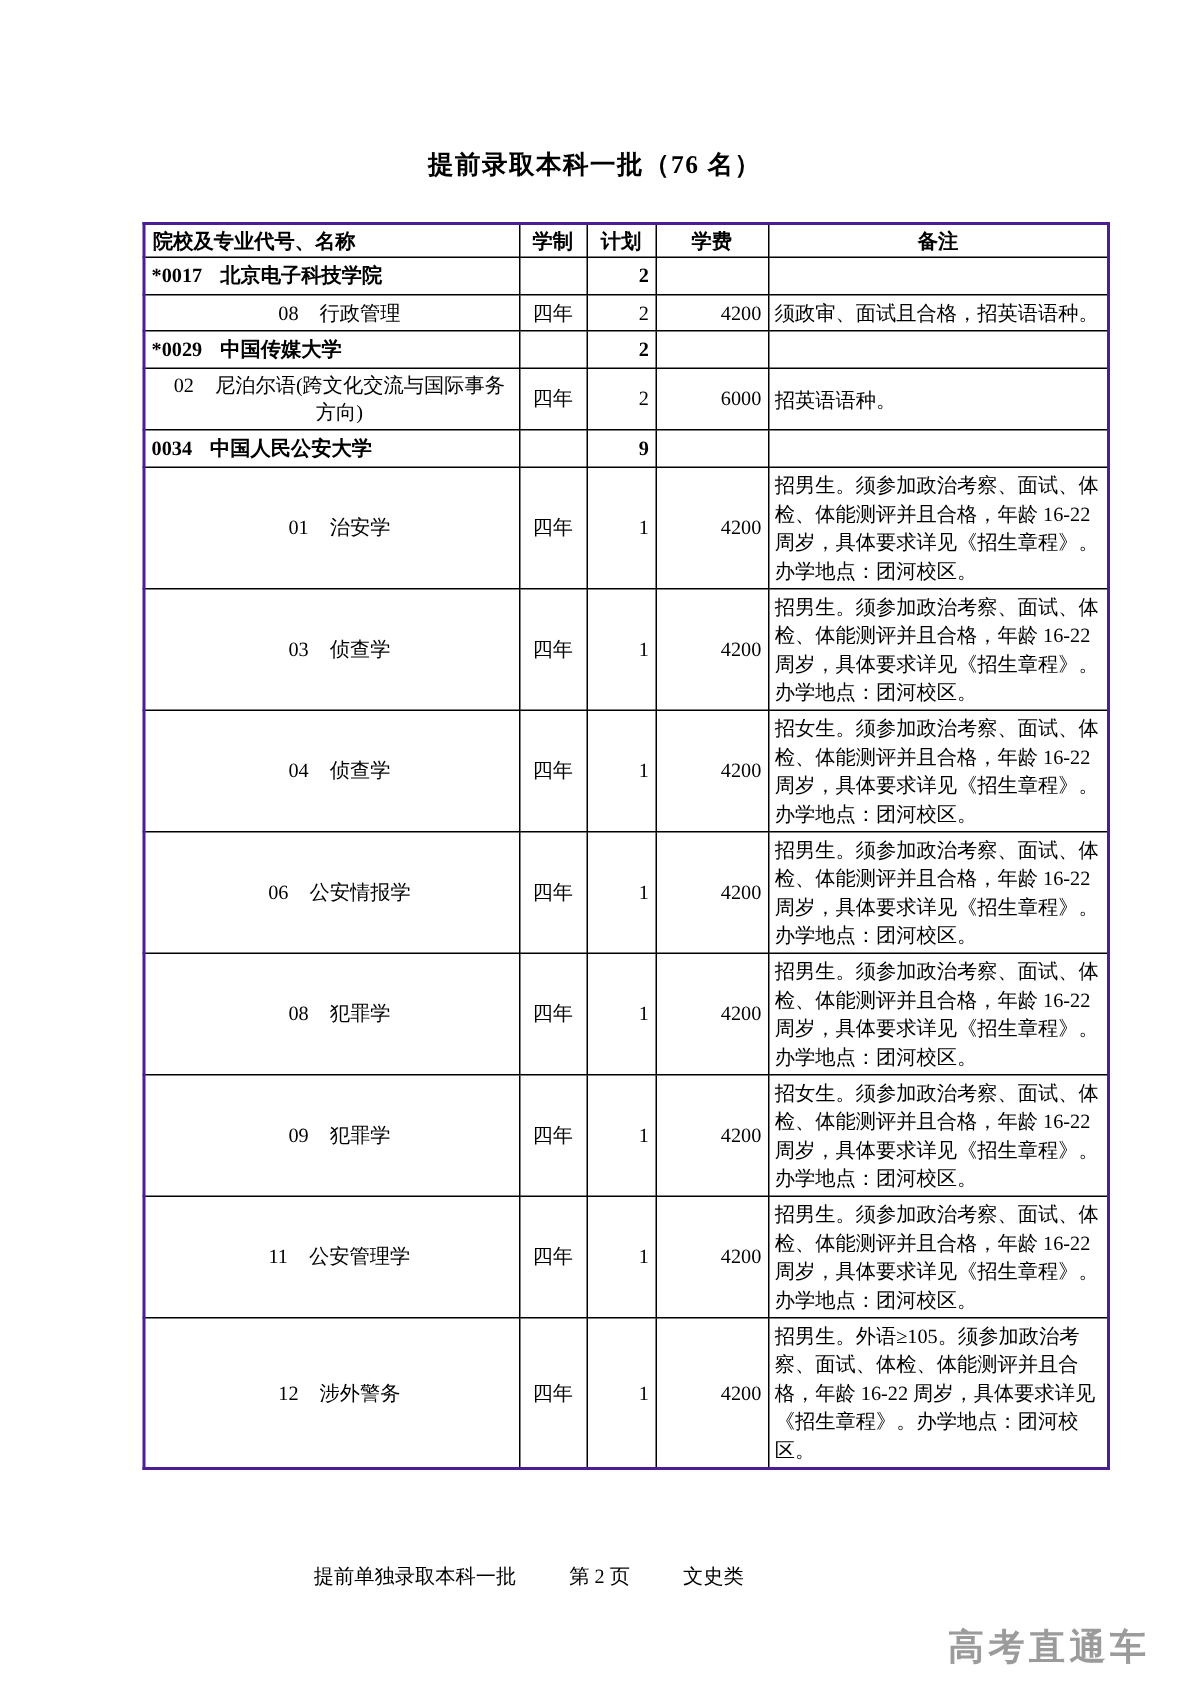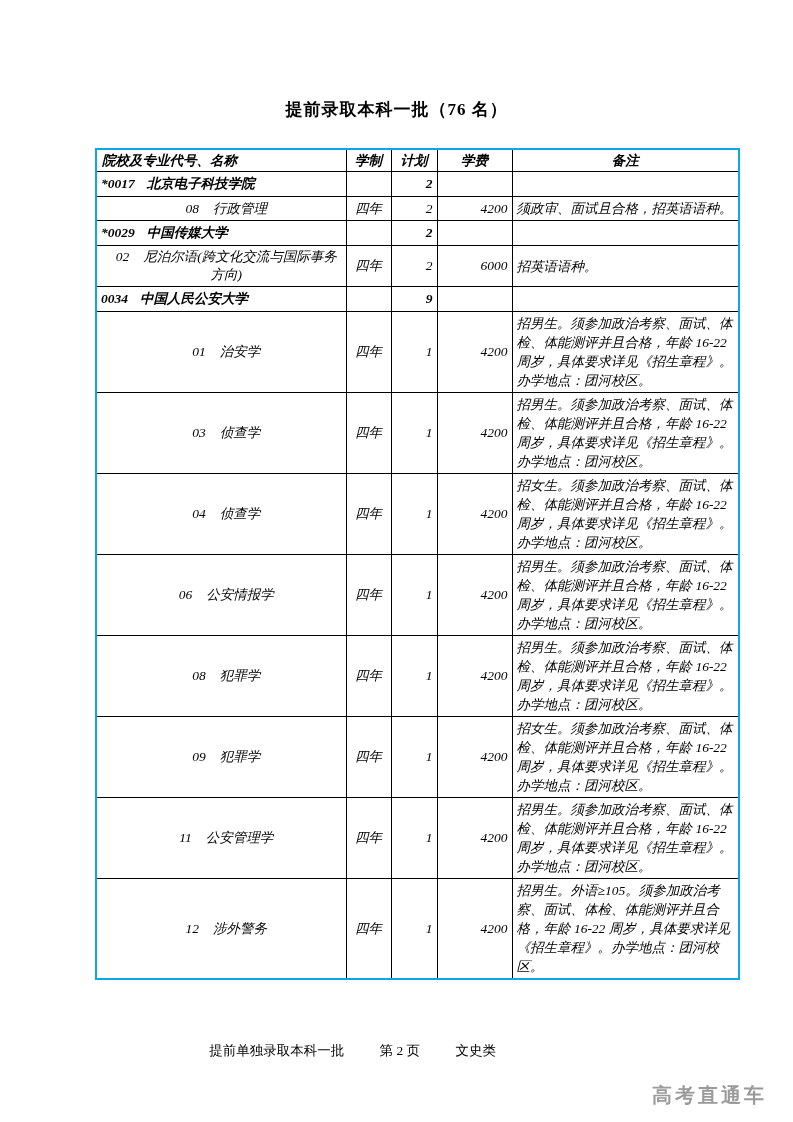--- a/index.html
+++ b/index.html
@@ -19,22 +19,21 @@
     font-size: 17px;
     font-weight: bold;
     letter-spacing: 1px;
   }
 
   table.adm {
     margin: 27px 0 0 95px;
     border-collapse: collapse;
     table-layout: fixed;
     width: 643px;
-    border: 2px solid #0ea5e9;
-    font-style: italic;
+    border: 2px solid #4c1d95;
   }
   table.adm col.c1 { width: 250px; }
   table.adm col.c2 { width: 45px; }
   table.adm col.c3 { width: 46px; }
   table.adm col.c4 { width: 75px; }
   table.adm col.c5 { width: 227px; }
 
   table.adm th, table.adm td {
     border: 1px solid #000;
     font-size: 13.5px;
@@ -77,21 +76,21 @@
     text-align: center;
     font-size: 13.5px;
   }
   .footer span { margin: 0 16px; }
 
   .watermark {
     position: absolute;
     top: 1082px;
     right: 26px;
     font-family: "Liberation Sans", sans-serif;
-    font-size: 20px;
+    font-size: 24px;
     font-weight: 600;
     color: #9b9b9b;
     letter-spacing: 3px;
   }
 </style>
 </head>
 <body>
 
 <div class="page">
 

